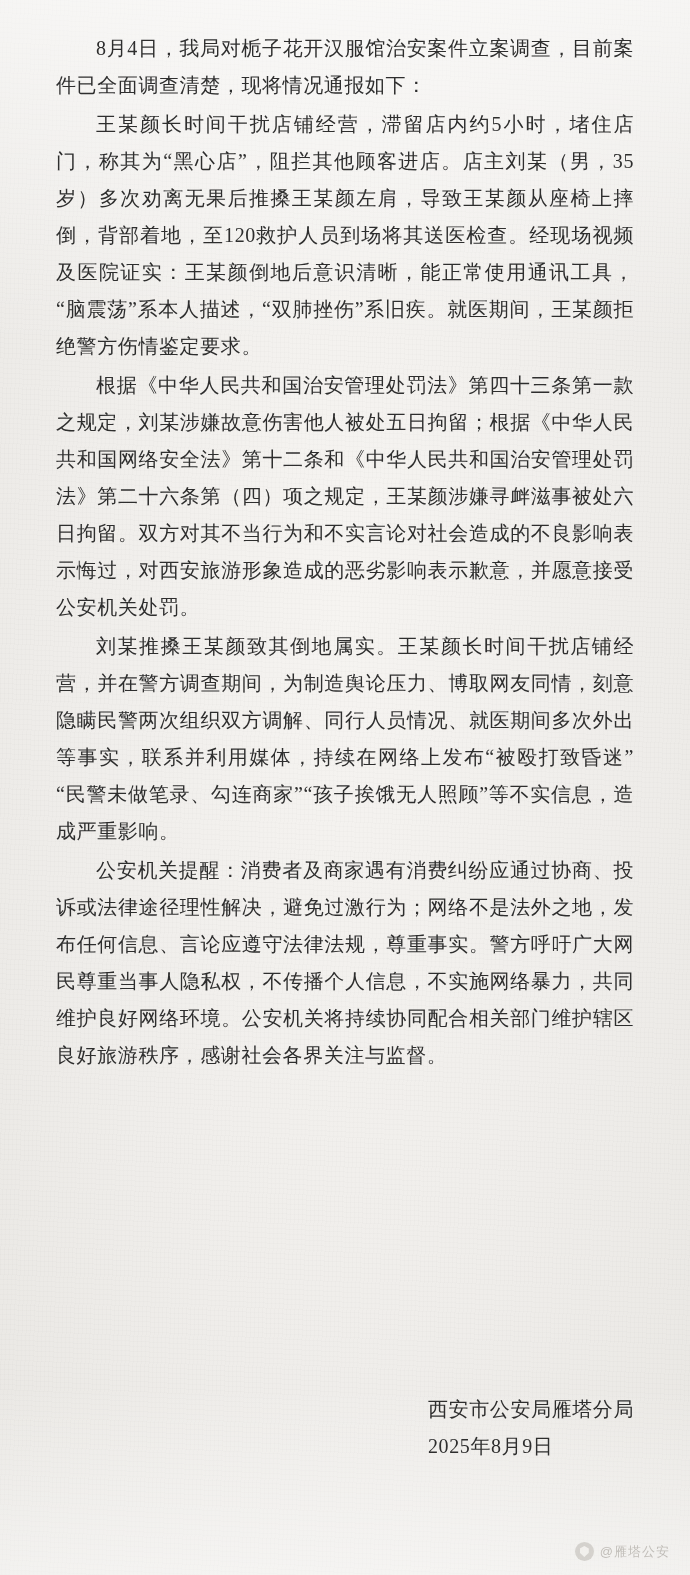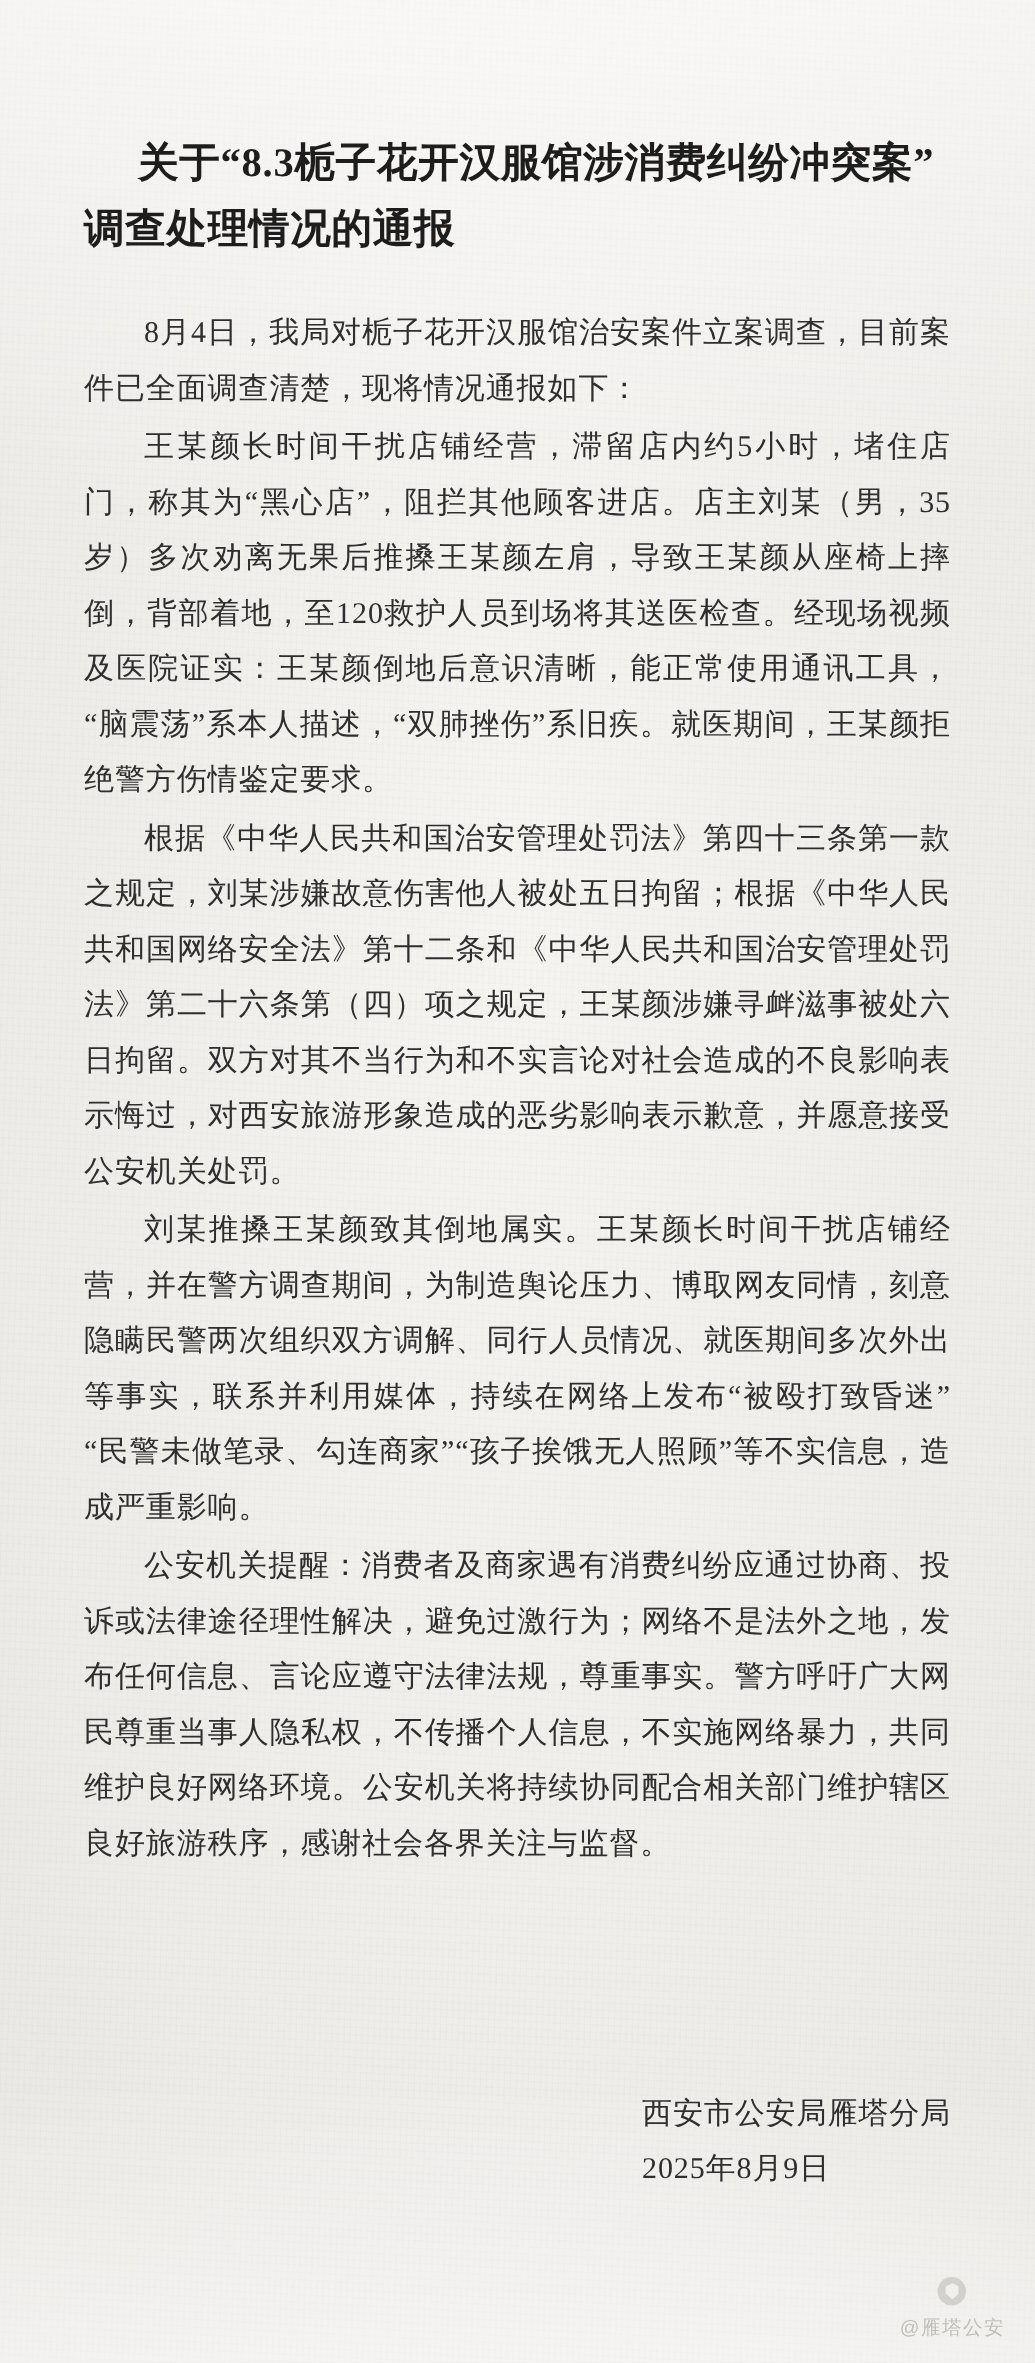--- a/index.html
+++ b/index.html
@@ -68,21 +68,20 @@
     color: #2e2e2e;
   }
   .watermark {
     position: absolute;
     right: 20px;
     bottom: 14px;
     display: flex;
     align-items: center;
     gap: 6px;
     opacity: 0.55;
-    flex-direction: column;
   }
   .wm-badge {
     width: 19px;
     height: 19px;
     border-radius: 50%;
     background: #bdb9b3;
     position: relative;
     flex: none;
   }
   .wm-badge::after {
@@ -102,21 +101,20 @@
     letter-spacing: 1px;
   }
 </style>
 </head>
 <body>
 
 <div class="paper"></div>
 
 <div class="sheet">
 
-  <h1 class="doc-title">关于“8.3栀子花开汉服馆涉消费纠纷冲突案”调查处理情况的通报</h1>
 
   <div class="body-text">
     <p class="para">8月4日，我局对栀子花开汉服馆治安案件立案调查，目前案件已全面调查清楚，现将情况通报如下：</p>
     <p class="para">王某颜长时间干扰店铺经营，滞留店内约5小时，堵住店门，称其为“黑心店”，阻拦其他顾客进店。店主刘某（男，35岁）多次劝离无果后推搡王某颜左肩，导致王某颜从座椅上摔倒，背部着地，至120救护人员到场将其送医检查。经现场视频及医院证实：王某颜倒地后意识清晰，能正常使用通讯工具，“脑震荡”系本人描述，“双肺挫伤”系旧疾。就医期间，王某颜拒绝警方伤情鉴定要求。</p>
     <p class="para">根据《中华人民共和国治安管理处罚法》第四十三条第一款之规定，刘某涉嫌故意伤害他人被处五日拘留；根据《中华人民共和国网络安全法》第十二条和《中华人民共和国治安管理处罚法》第二十六条第（四）项之规定，王某颜涉嫌寻衅滋事被处六日拘留。双方对其不当行为和不实言论对社会造成的不良影响表示悔过，对西安旅游形象造成的恶劣影响表示歉意，并愿意接受公安机关处罚。</p>
     <p class="para">刘某推搡王某颜致其倒地属实。王某颜长时间干扰店铺经营，并在警方调查期间，为制造舆论压力、博取网友同情，刻意隐瞒民警两次组织双方调解、同行人员情况、就医期间多次外出等事实，联系并利用媒体，持续在网络上发布“被殴打致昏迷”“民警未做笔录、勾连商家”“孩子挨饿无人照顾”等不实信息，造成严重影响。</p>
     <p class="para">公安机关提醒：消费者及商家遇有消费纠纷应通过协商、投诉或法律途径理性解决，避免过激行为；网络不是法外之地，发布任何信息、言论应遵守法律法规，尊重事实。警方呼吁广大网民尊重当事人隐私权，不传播个人信息，不实施网络暴力，共同维护良好网络环境。公安机关将持续协同配合相关部门维护辖区良好旅游秩序，感谢社会各界关注与监督。</p>
   </div>
 
 </div>

